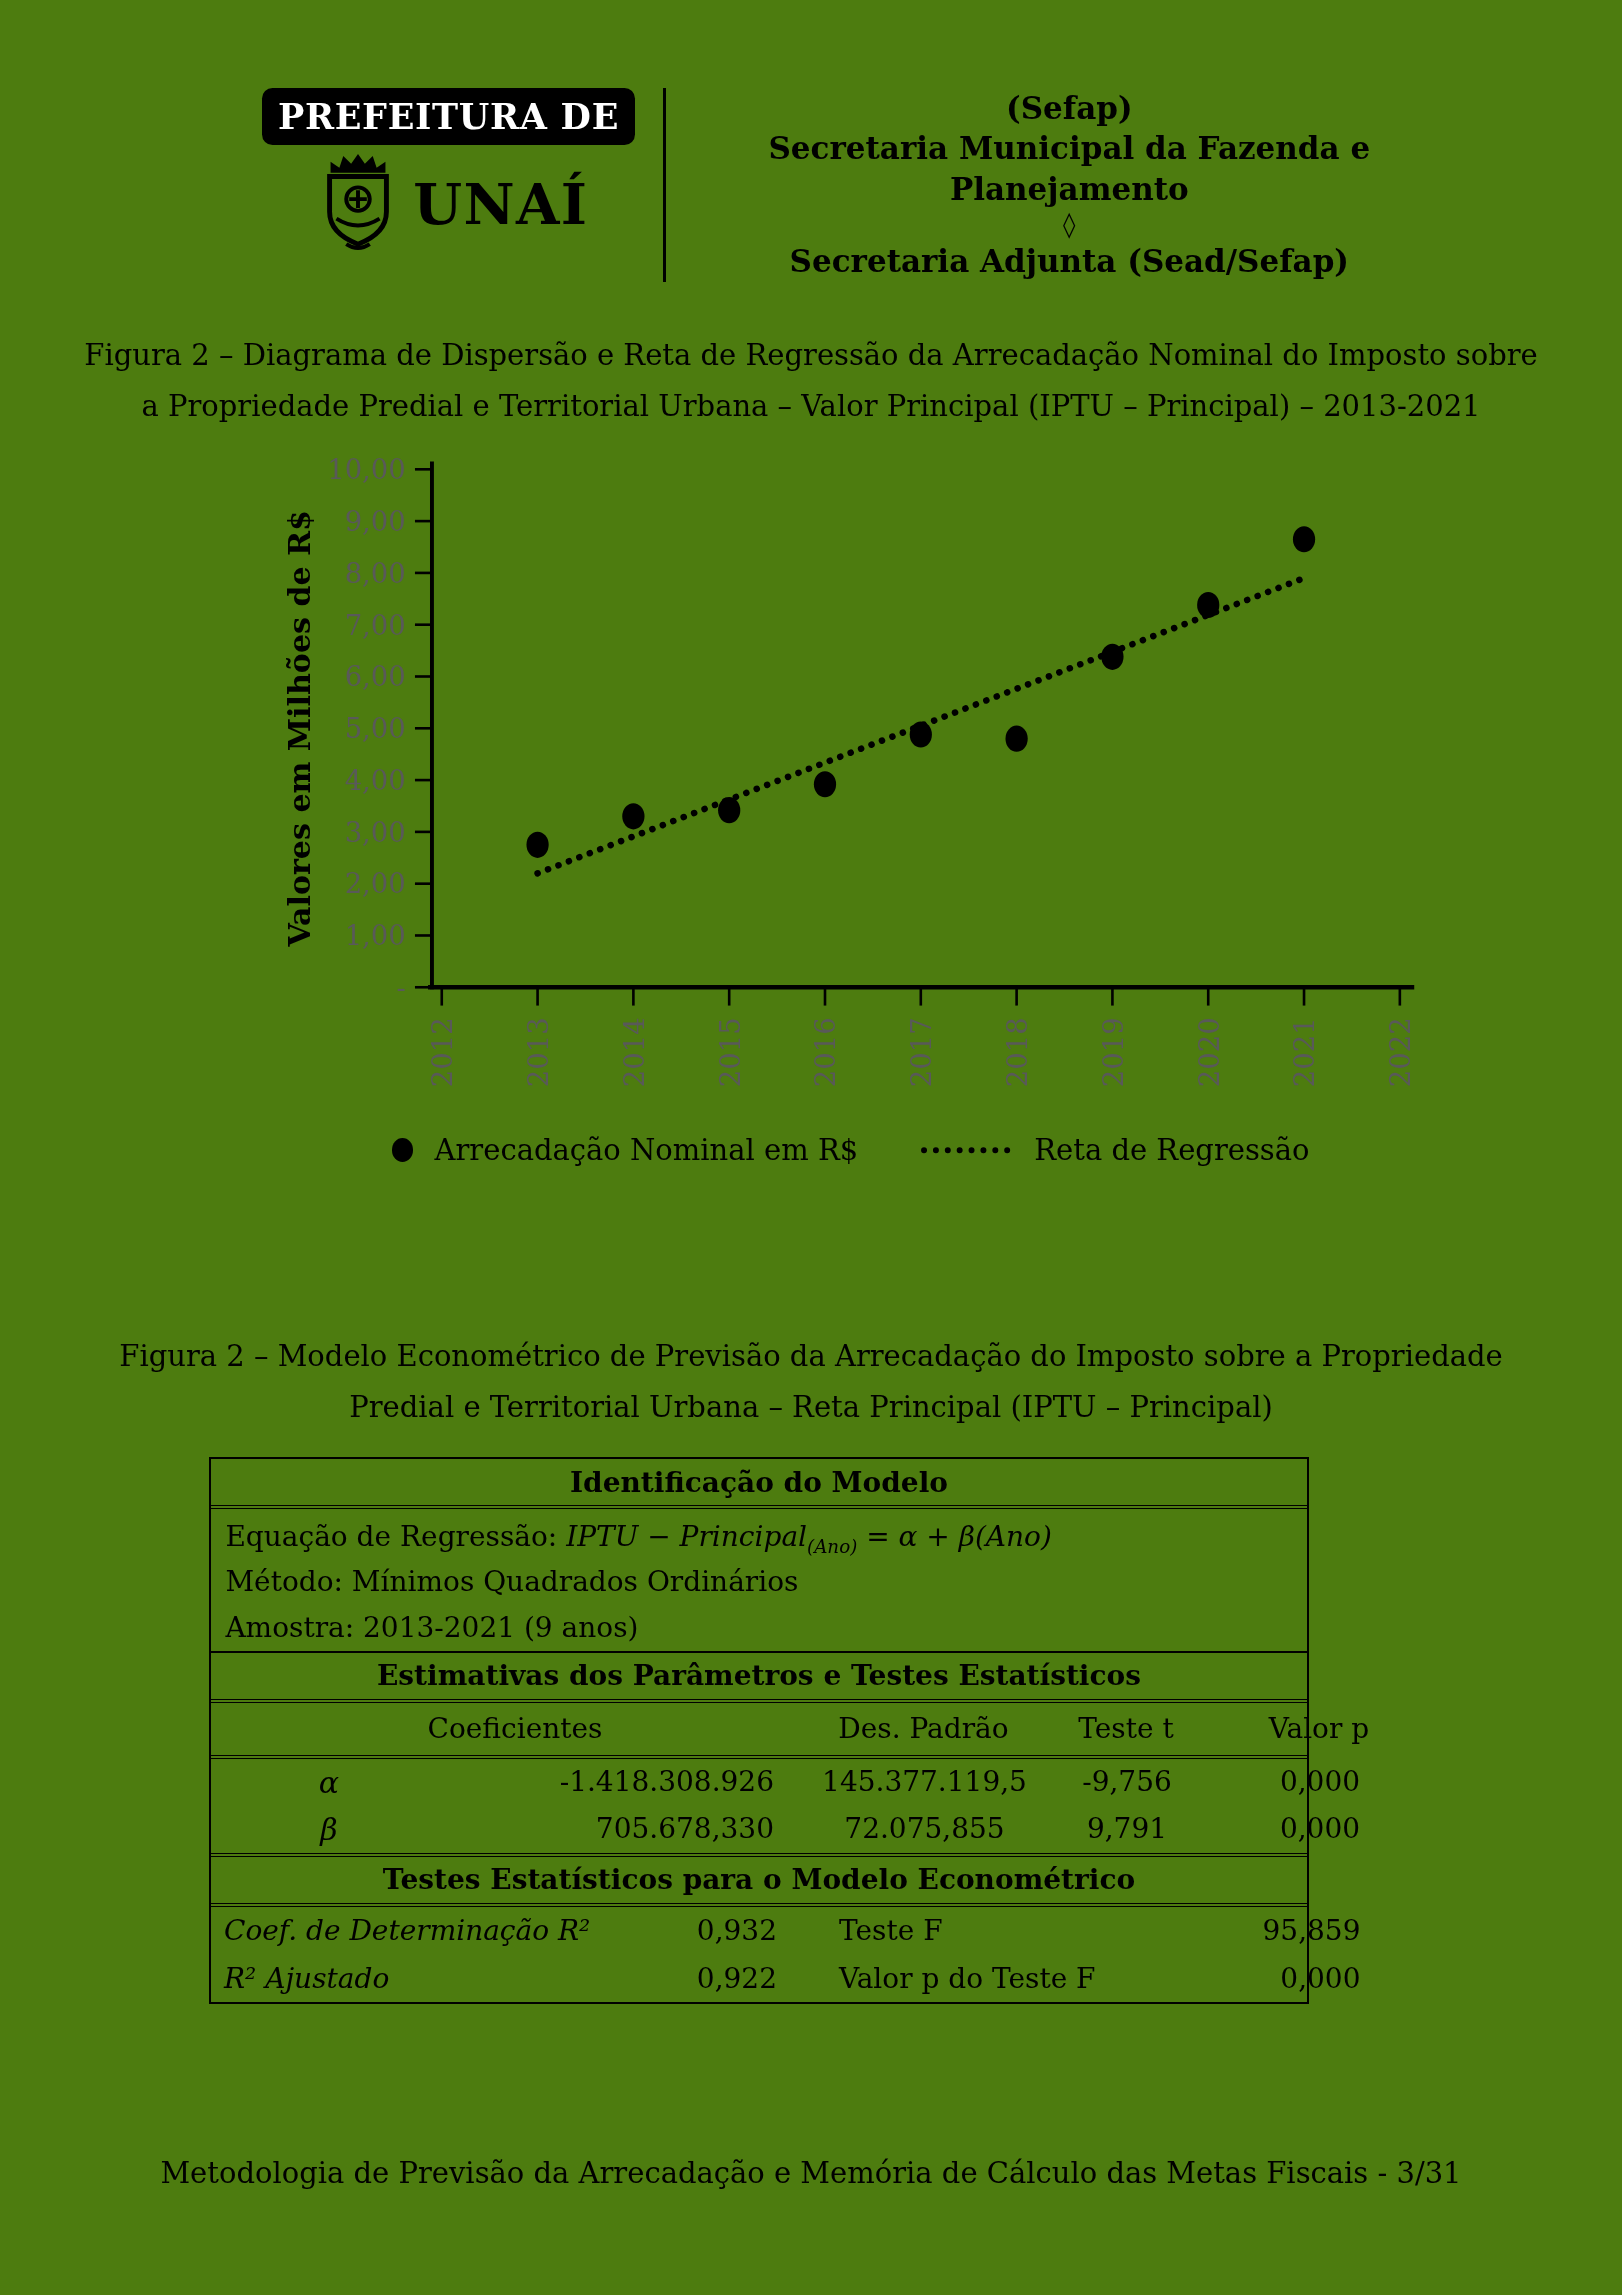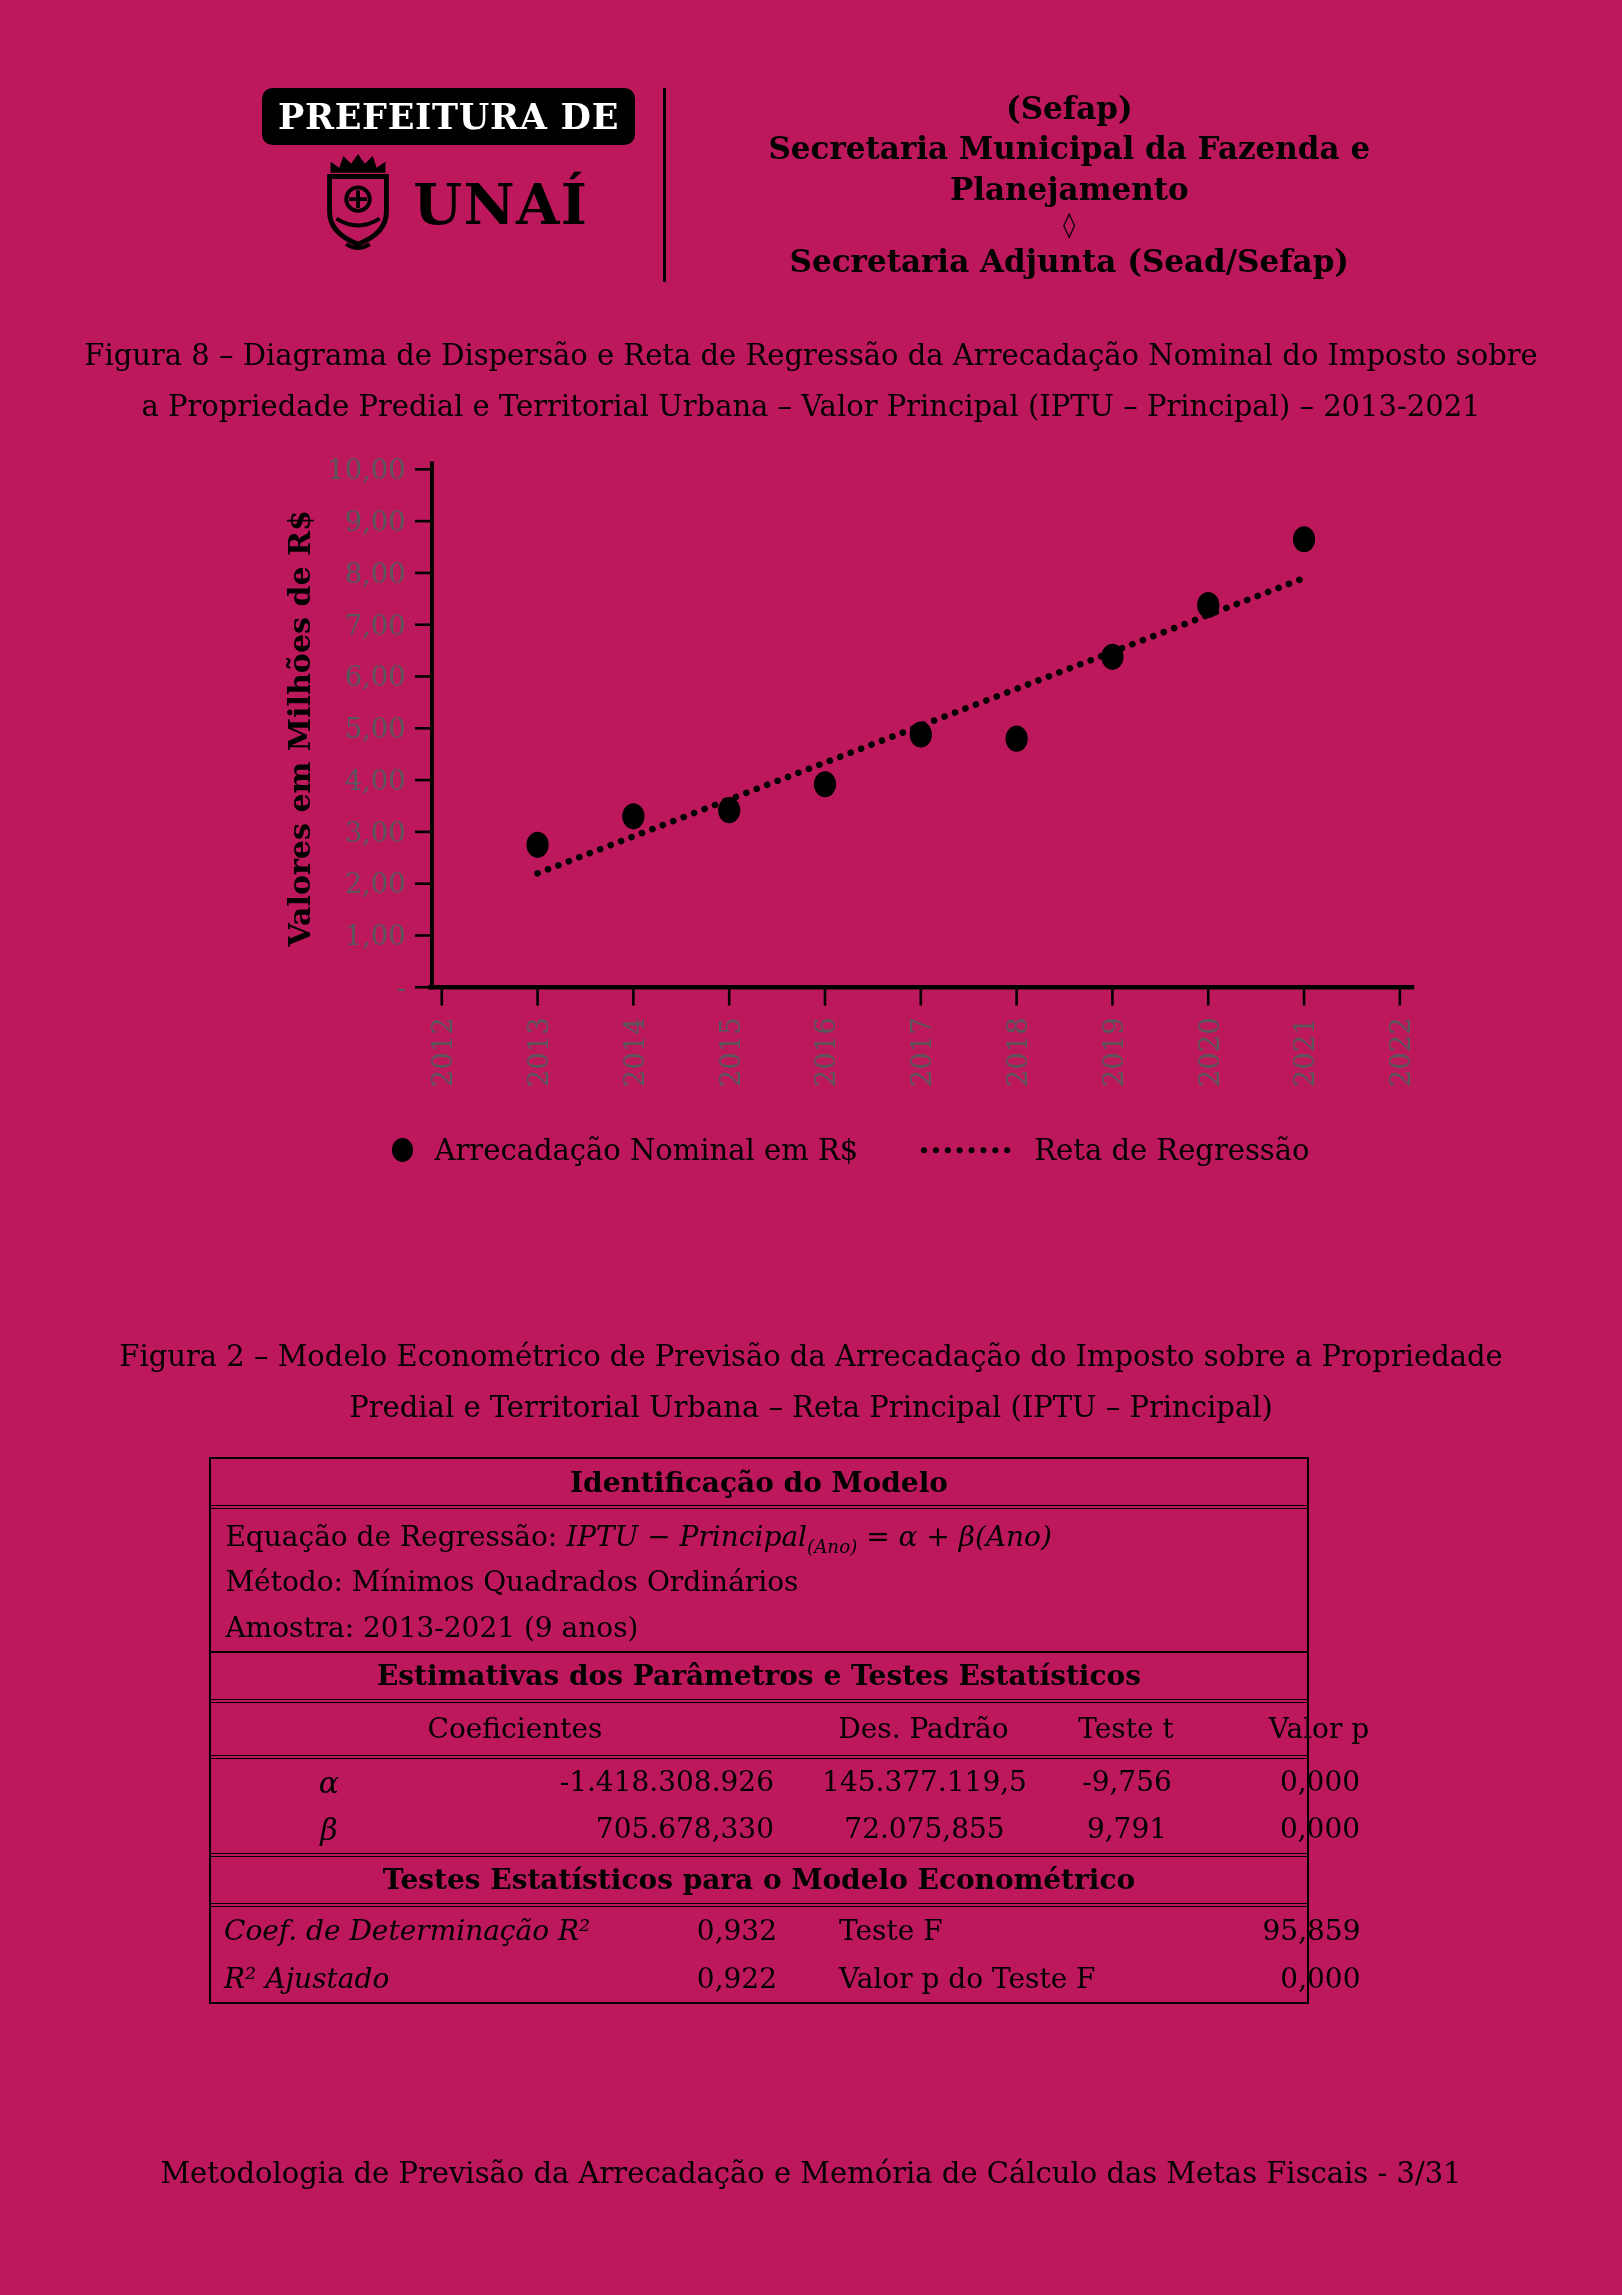--- a/index.html
+++ b/index.html
@@ -1,16 +1,16 @@
 <!DOCTYPE html>
 <html style="font-size:10.5px"><head>
 <meta charset="utf-8">
 <style>
   html,body{margin:0;padding:0;background:#ffffff;}
-  .page{position:relative;width:1622px;height:2295px;background:#be185d;
+  .page{position:relative;width:1622px;height:2295px;background:#4d7c0f;
         font-family:"DejaVu Serif",serif;color:#000;overflow:hidden;}
 
   
   .header{position:absolute;top:88px;left:262px;display:flex;align-items:stretch;gap:27.5px;}
   .logo-block{width:373px;display:flex;flex-direction:column;align-items:center;}
   .logo-banner{background:#000;color:#fff;font-weight:bold;font-size:35px;
                letter-spacing:0.7px;border-radius:10.5px;width:100%;text-align:center;
                padding:7.9px 0;box-sizing:border-box;}
   .logo-bottom{display:flex;align-items:center;margin-top:5.2px;gap:6.5px;}
   .crest{width:98px;height:108px;}
@@ -82,21 +82,21 @@
     <div class="header-divider"></div>
     <div class="org-block">
       <div>(Sefap)</div>
       <div>Secretaria Municipal da Fazenda e Planejamento</div>
       <div class="org-diamond">◊</div>
       <div>Secretaria Adjunta (Sead/Sefap)</div>
     </div>
   </div>
 
   <div class="fig-title fig1-title">
-    <div>Figura 8 – Diagrama de Dispersão e Reta de Regressão da Arrecadação Nominal do Imposto sobre</div>
+    <div>Figura 2 – Diagrama de Dispersão e Reta de Regressão da Arrecadação Nominal do Imposto sobre</div>
     <div>a Propriedade Predial e Territorial Urbana – Valor Principal (IPTU – Principal) – 2013-2021</div>
   </div>
 
   <div class="chart-wrap">
     <svg id="chart-svg" width="1151" height="654" viewBox="0 0 1760 1000">
         <line x1="240" y1="16" x2="240" y2="823" stroke="#000" stroke-width="6"></line>
         <line x1="234" y1="820" x2="1742" y2="820" stroke="#000" stroke-width="7"></line>
         <line x1="214" y1="820" x2="240" y2="820" stroke="#000" stroke-width="4"></line>
         <text x="200" y="835" text-anchor="end" fill="#595959" font-size="42" font-family="DejaVu Serif, serif">-</text>
         <line x1="214" y1="740.8" x2="240" y2="740.8" stroke="#000" stroke-width="4"></line>

